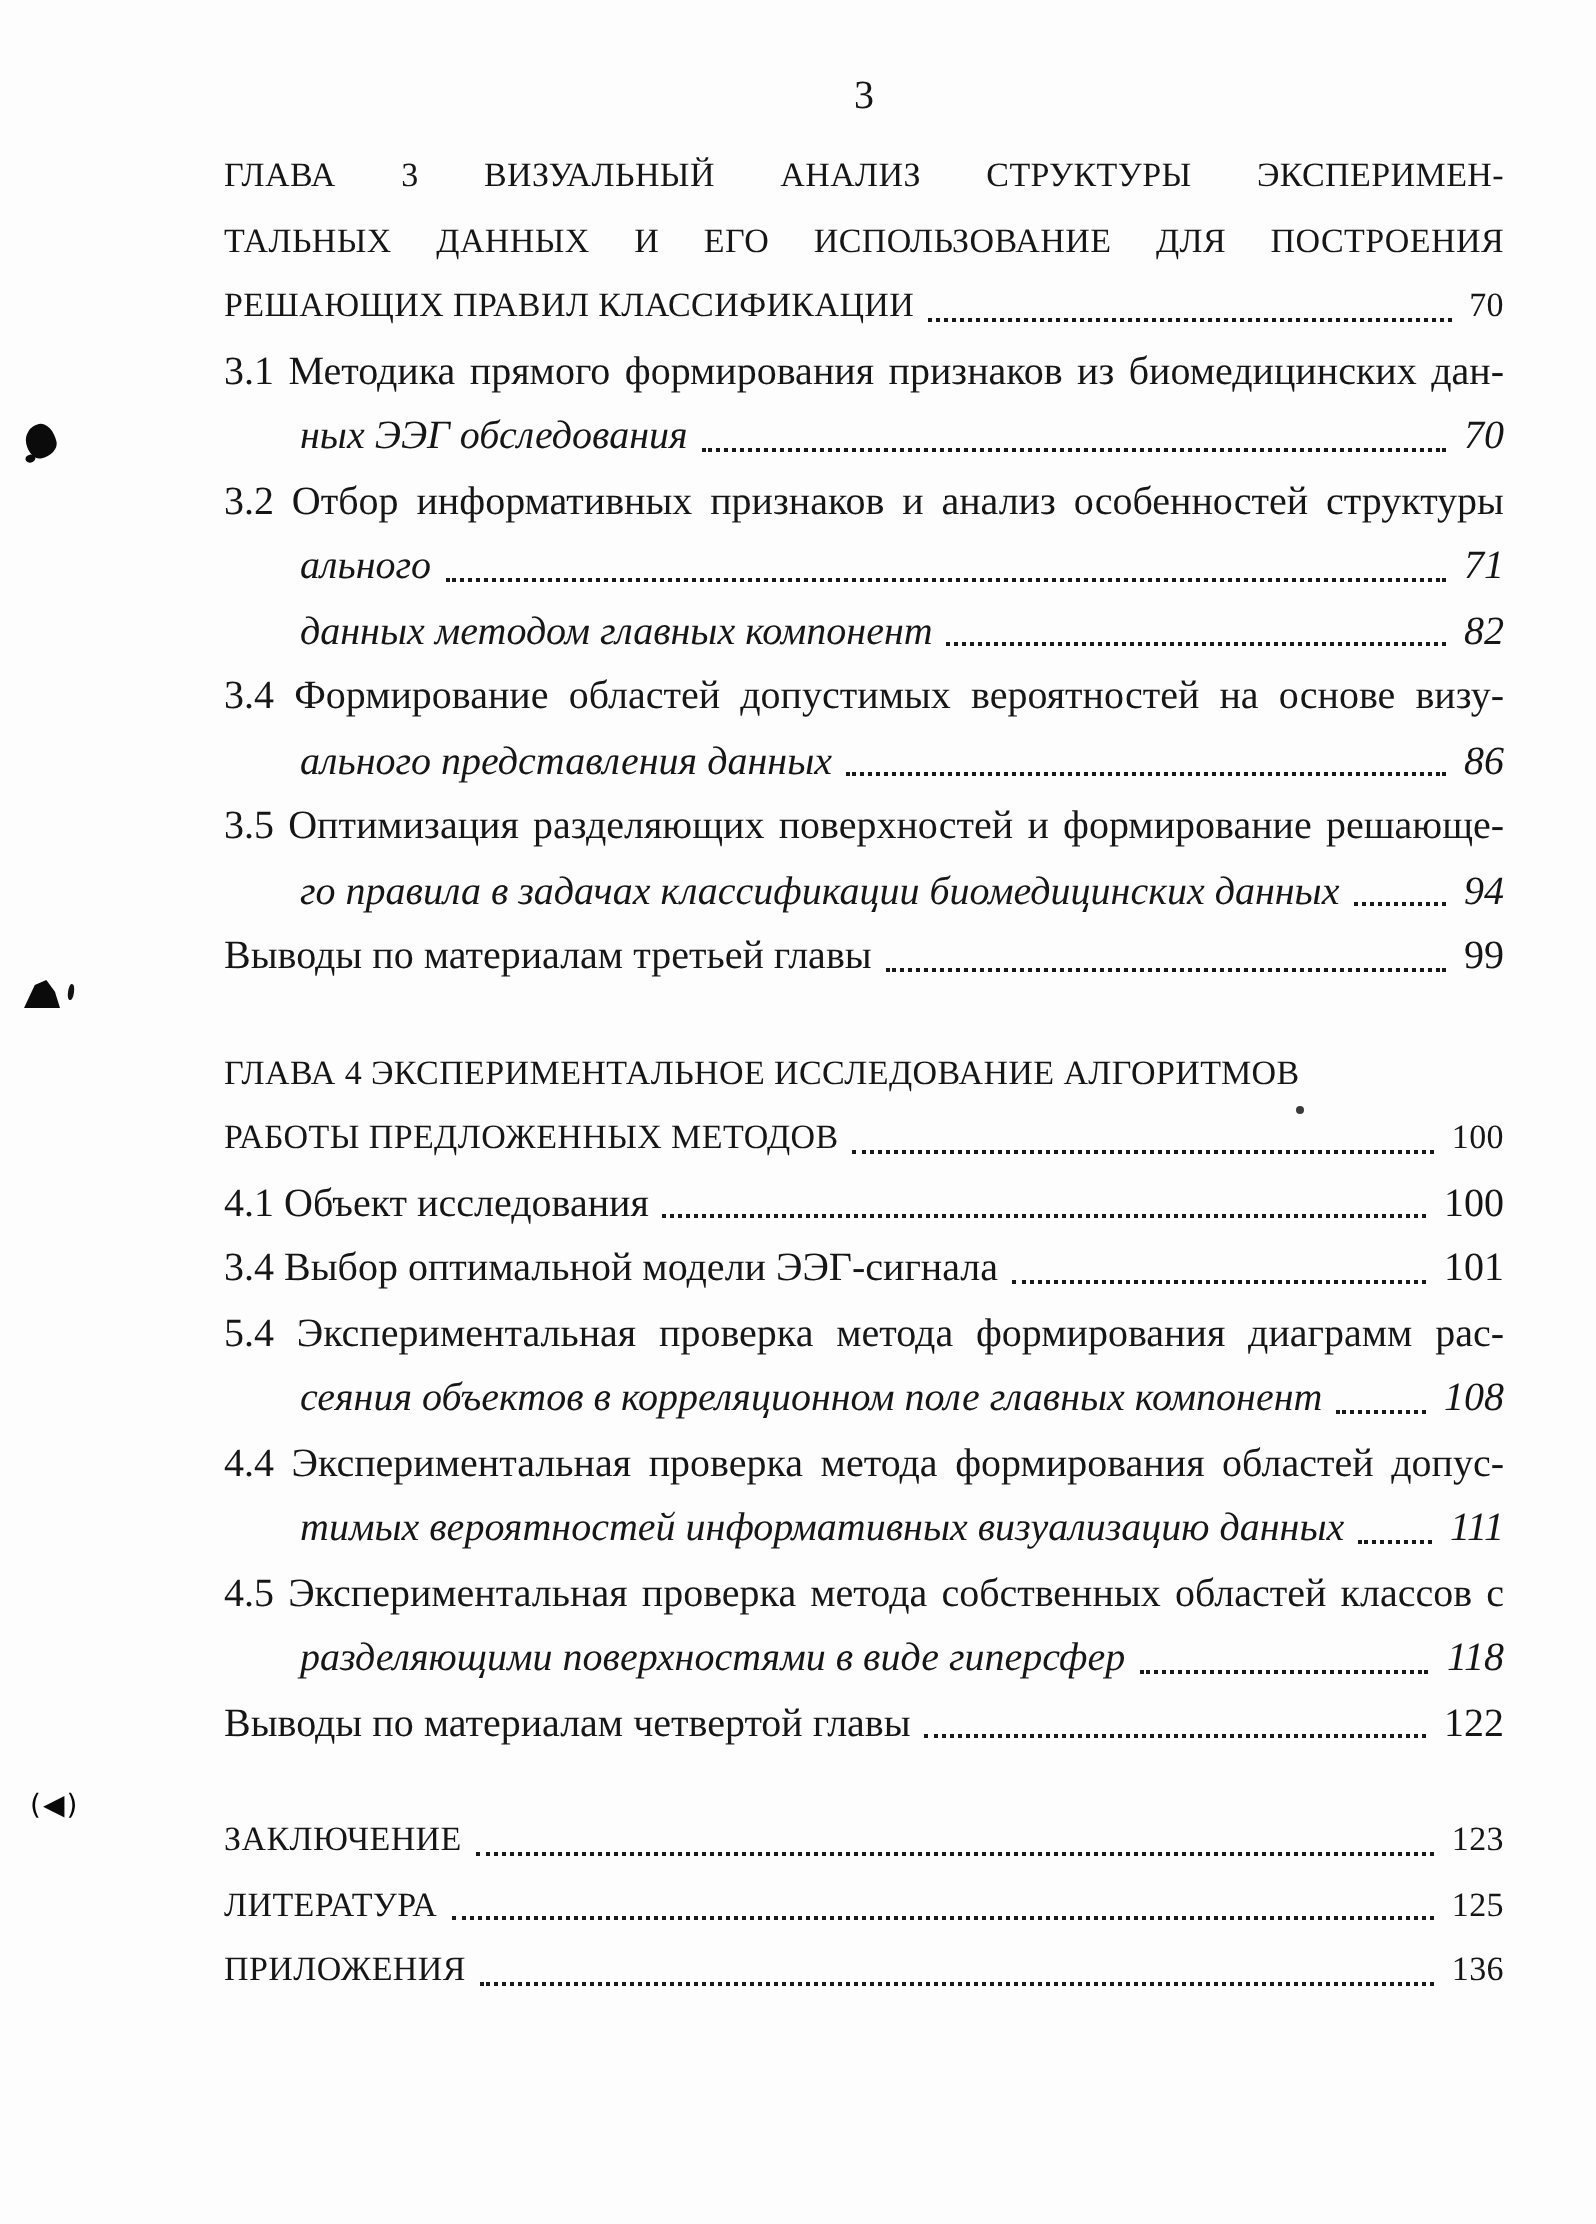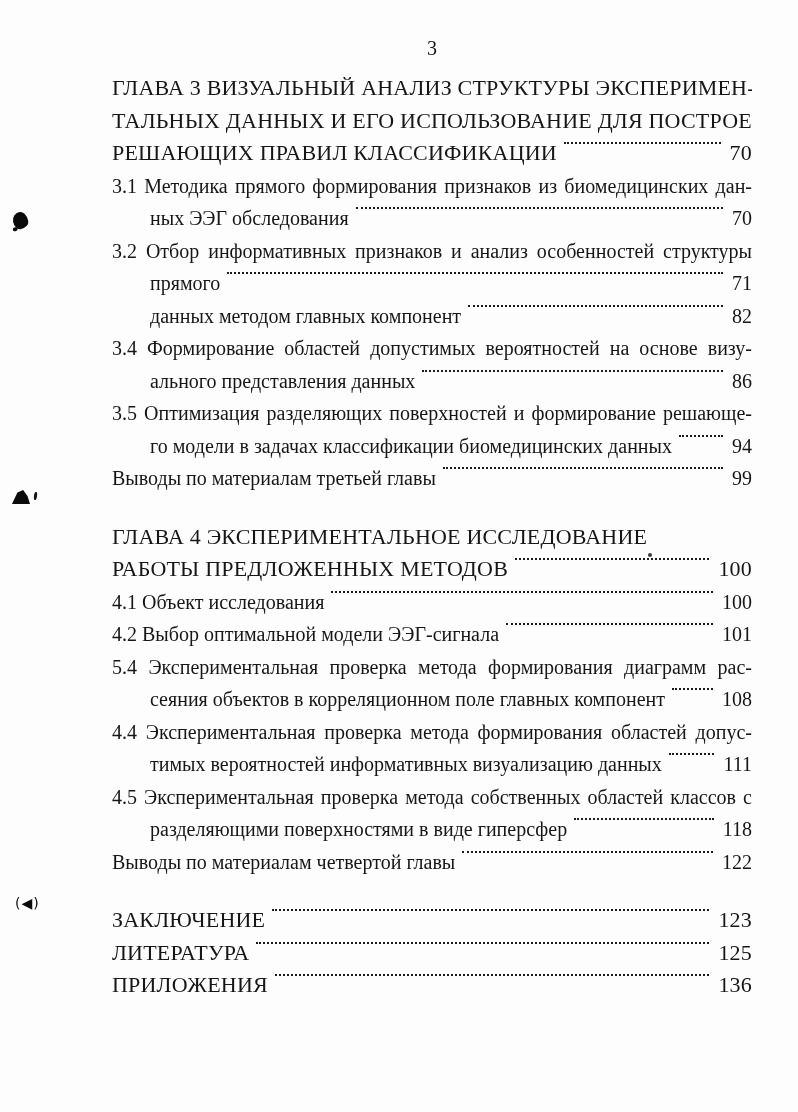--- a/index.html
+++ b/index.html
@@ -5,30 +5,30 @@
   html,body{margin:0;padding:0;background:#e9e9e9;}
   .page{
     position:relative;width:798px;height:1112px;background:#fdfdfd;
     overflow:hidden;font-family:"Liberation Serif","DejaVu Serif",serif;
     color:#161616;
   }
   .content{position:absolute;left:112px;top:32px;width:640px;}
   .pagenum{height:32px;line-height:32px;text-align:center;font-size:20px;margin-bottom:8px;}
   .r{height:32.5px;line-height:32.5px;font-size:20px;overflow:hidden;}
   .j{white-space:nowrap;text-align:justify;text-align-last:justify;}
-  .f{display:flex;align-items:center;}
+  .f{display:flex;align-items:flex-end;}
   .f .t{white-space:nowrap;}
   .f .dots{flex:1 1 auto;min-width:12px;position:relative;margin:0 2px 0 4px;}
   .f .dots::after{
     content:"";position:absolute;left:3px;right:3px;bottom:9px;
     border-bottom:2.5px dotted #1a1a1a;
   }
   .f .pg{white-space:nowrap;margin-left:4px;}
-  .ind{padding-left:38px;}
-  .caps{font-size:22px;letter-spacing:0.2px;}
+  .ind{padding-left:38px;font-style:italic;}
+  .caps{font-size:17px;letter-spacing:0.2px;}
   .gap{margin-top:26px;}
   
   .blot1{
     position:absolute;left:13px;top:212px;width:15px;height:17px;background:#0b0b0b;
     border-radius:55% 45% 62% 38% / 48% 62% 38% 52%;transform:rotate(-12deg);
   }
   .blot1::after{content:"";position:absolute;left:-2px;bottom:-1px;width:5px;height:4px;
     background:#0b0b0b;border-radius:50%;}
   .blot2{
     position:absolute;left:12px;top:490px;width:18px;height:14px;background:#0b0b0b;
@@ -70,41 +70,41 @@
 
     <div class="r j"><span>3.1 Методика прямого формирования признаков из биомедицинских дан-</span></div>
     <div class="r f ind">
       <span class="t">ных ЭЭГ обследования</span>
       <span class="dots"></span>
       <span class="pg">70</span>
     </div>
 
     <div class="r j"><span>3.2 Отбор информативных признаков и анализ особенностей структуры</span></div>
     <div class="r f ind">
-      <span class="t">прямого</span>
+      <span class="t">ального</span>
       <span class="dots"></span>
       <span class="pg">71</span>
     </div>
 
     <div class="r f ind">
       <span class="t">данных методом главных компонент</span>
       <span class="dots"></span>
       <span class="pg">82</span>
     </div>
 
     <div class="r j"><span>3.4 Формирование областей допустимых вероятностей на основе визу-</span></div>
     <div class="r f ind">
       <span class="t">ального представления данных</span>
       <span class="dots"></span>
       <span class="pg">86</span>
     </div>
 
     <div class="r j"><span>3.5 Оптимизация разделяющих поверхностей и формирование решающе-</span></div>
     <div class="r f ind">
-      <span class="t">го модели в задачах классификации биомедицинских данных</span>
+      <span class="t">го правила в задачах классификации биомедицинских данных</span>
       <span class="dots"></span>
       <span class="pg">94</span>
     </div>
 
     <div class="r f">
       <span class="t">Выводы по материалам третьей главы</span>
       <span class="dots"></span>
       <span class="pg">99</span>
     </div>
 
@@ -115,21 +115,21 @@
       <span class="pg">100</span>
     </div>
 
     <div class="r f">
       <span class="t">4.1 Объект исследования</span>
       <span class="dots"></span>
       <span class="pg">100</span>
     </div>
 
     <div class="r f">
-      <span class="t">4.2 Выбор оптимальной модели ЭЭГ-сигнала</span>
+      <span class="t">3.4 Выбор оптимальной модели ЭЭГ-сигнала</span>
       <span class="dots"></span>
       <span class="pg">101</span>
     </div>
 
     <div class="r j"><span>5.4 Экспериментальная проверка метода формирования диаграмм рас-</span></div>
     <div class="r f ind">
       <span class="t">сеяния объектов в корреляционном поле главных компонент</span>
       <span class="dots"></span>
       <span class="pg">108</span>
     </div>

